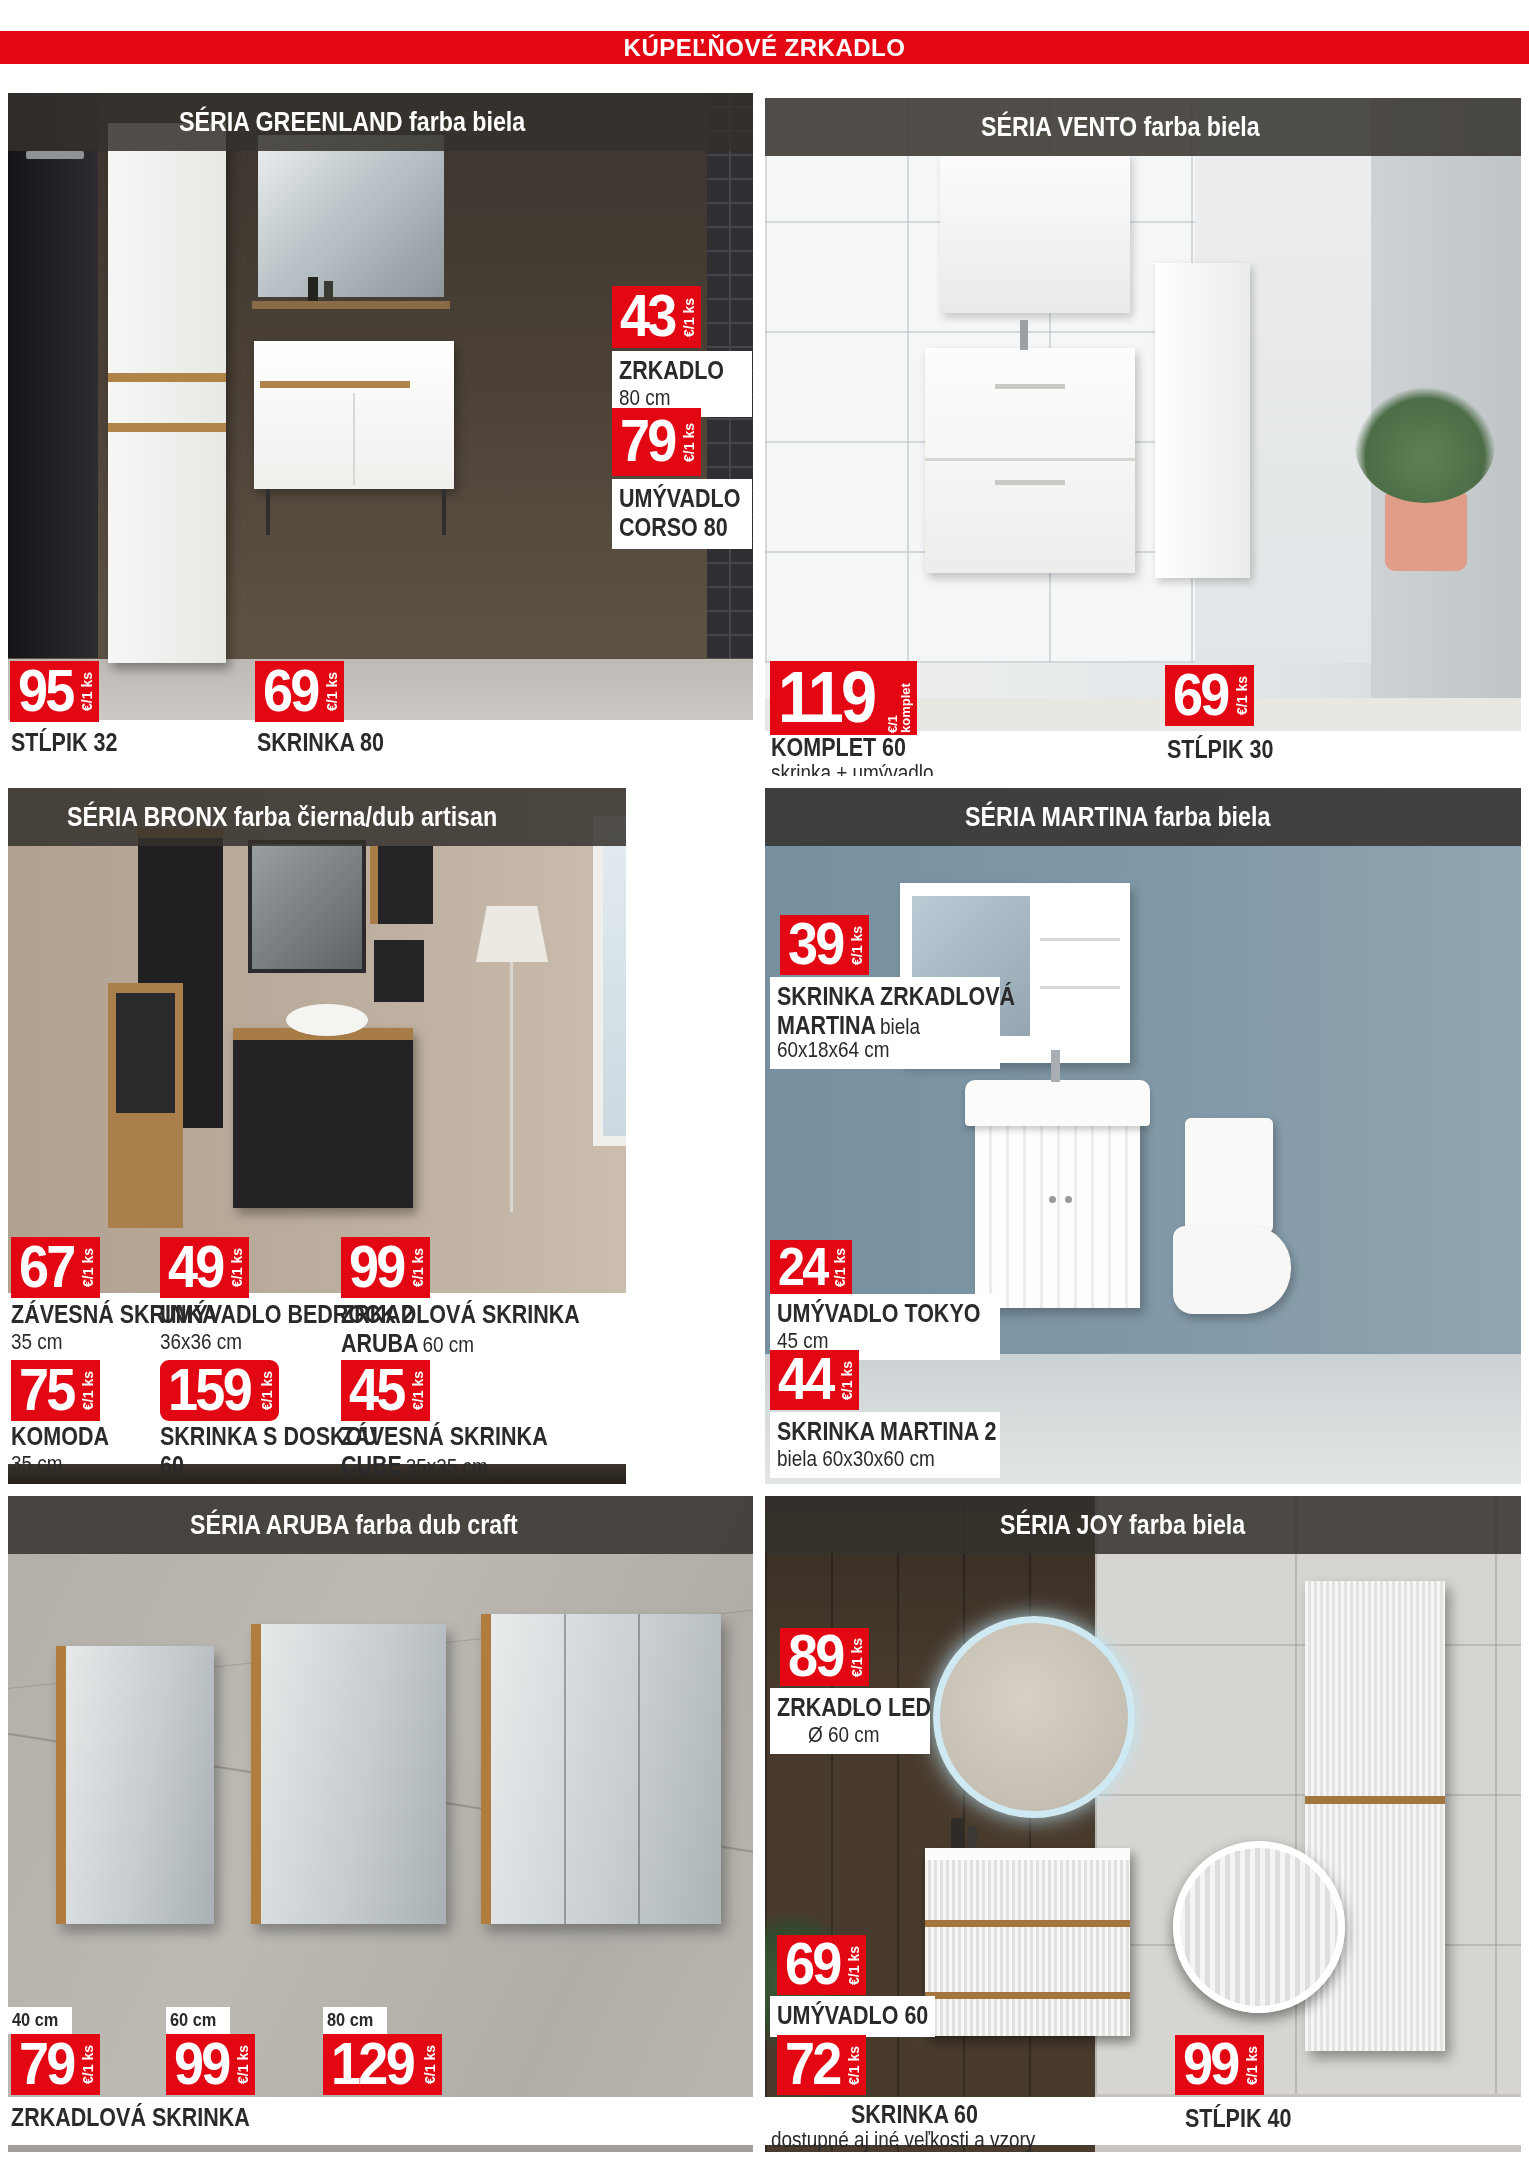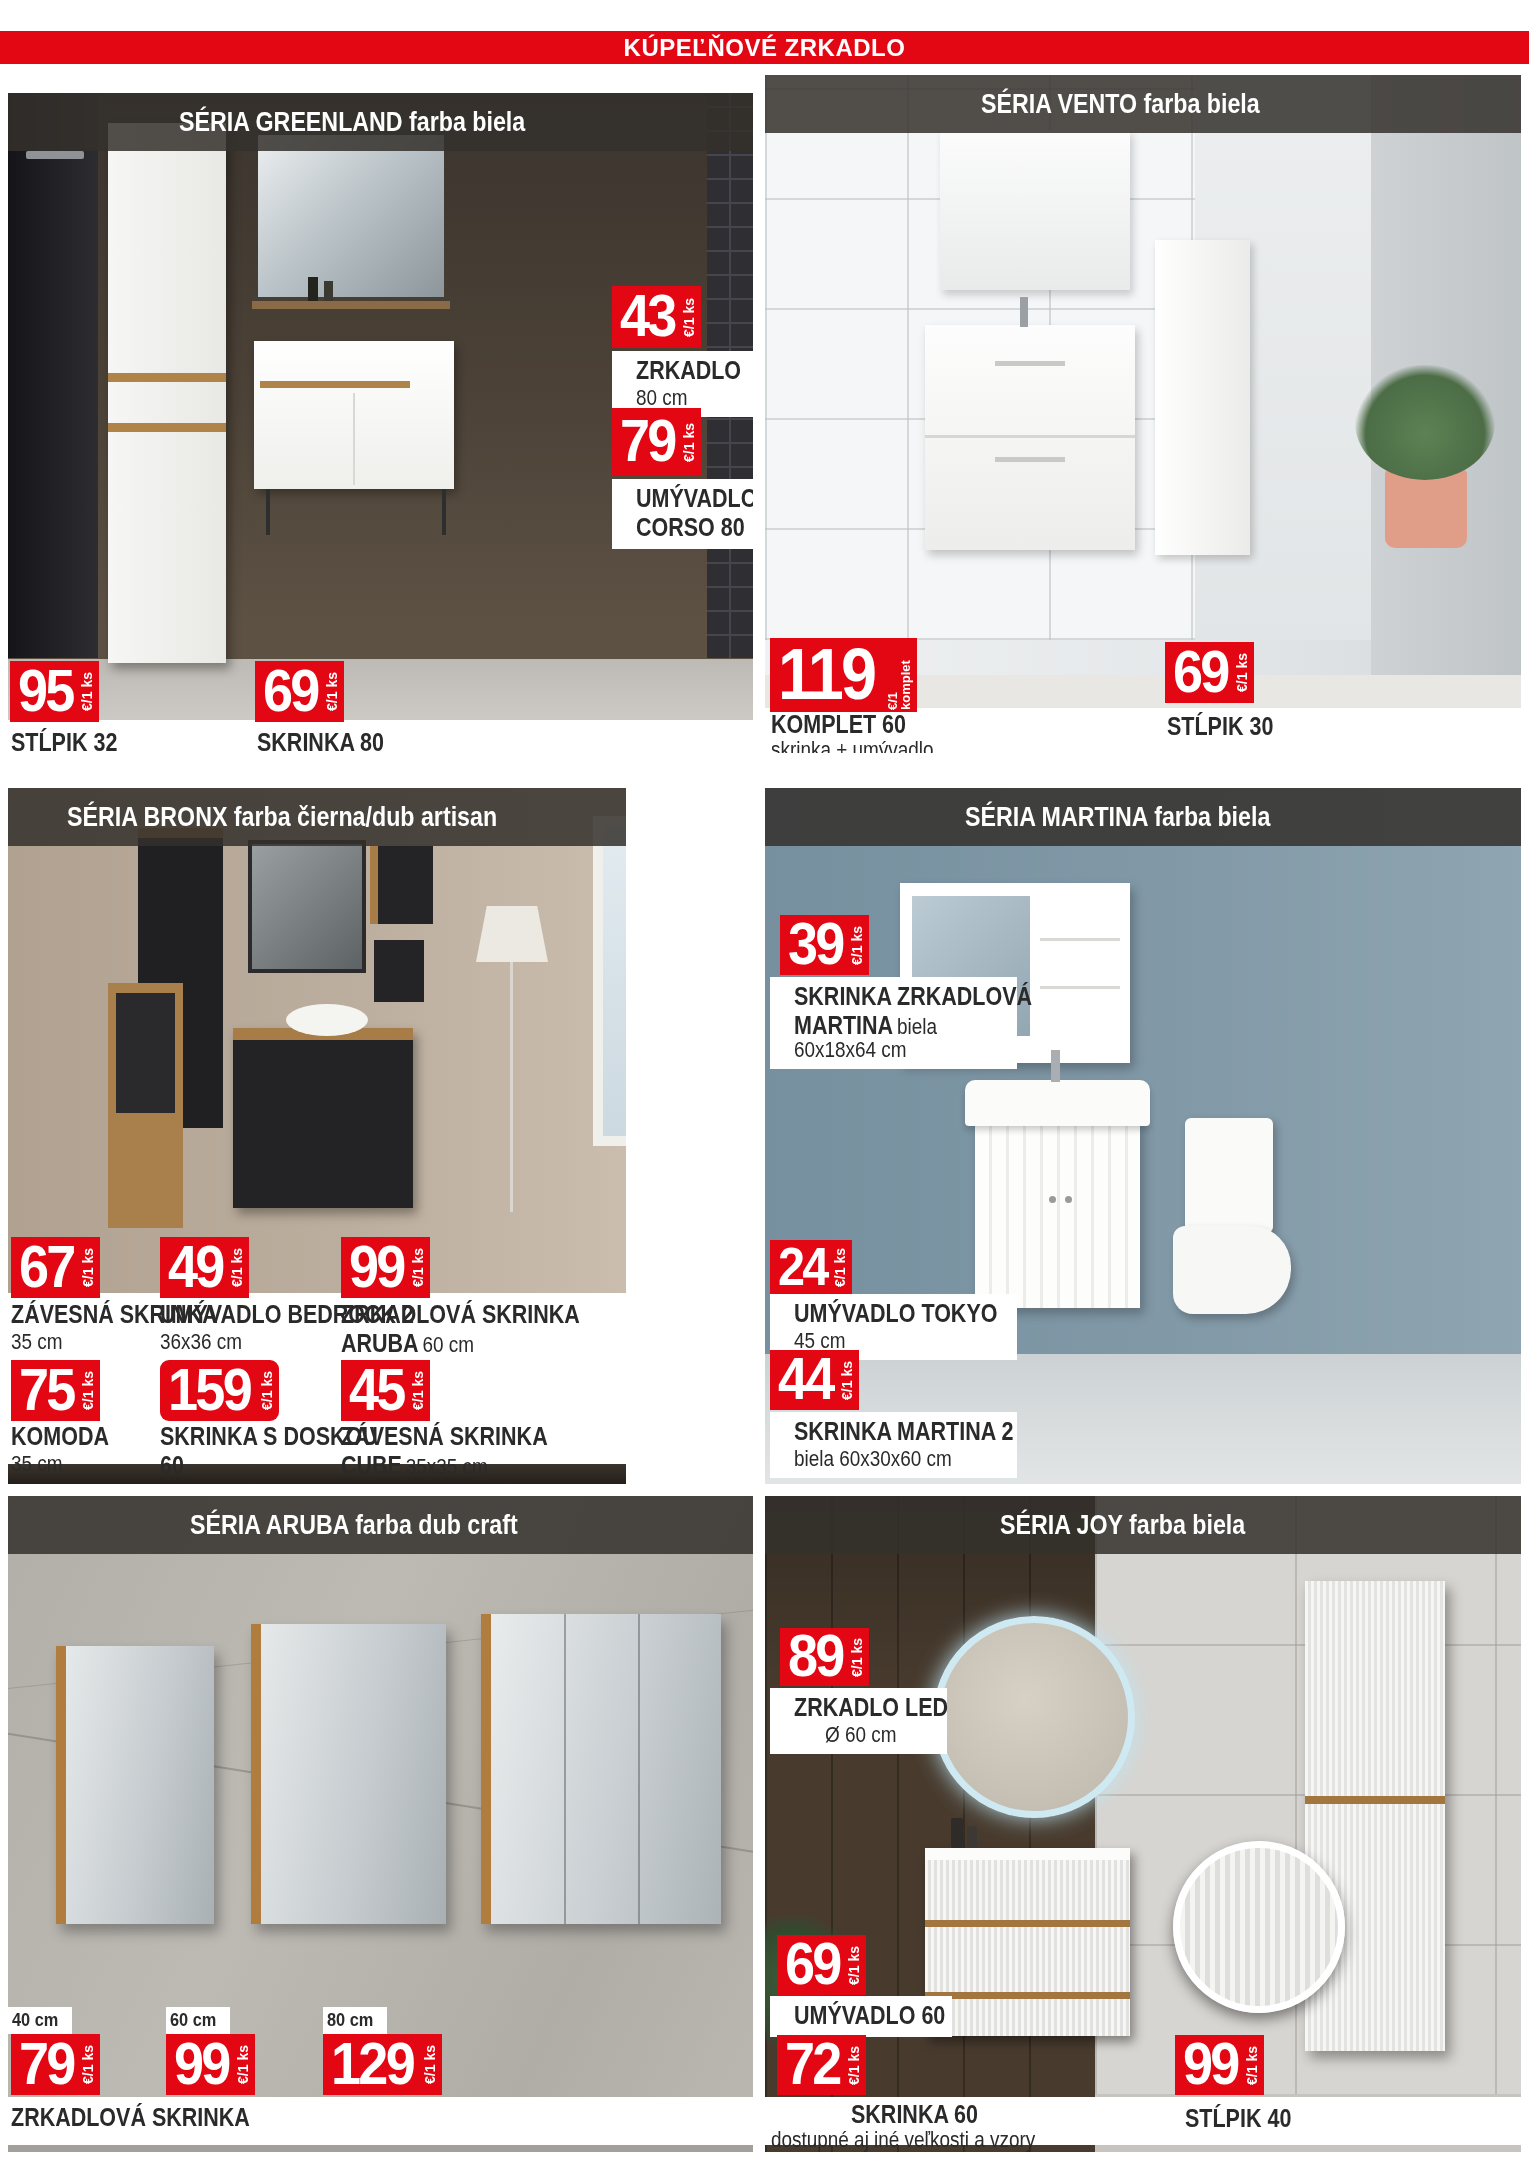--- a/index.html
+++ b/index.html
@@ -6,21 +6,21 @@
   body{width:1529px;height:2160px;background:#ffffff;font-family:"Liberation Sans",sans-serif;position:relative;overflow:hidden;}
   .banner{position:absolute;left:0;top:31px;width:1529px;height:33px;background:#e30613;display:flex;align-items:center;justify-content:center;color:#fff;font-weight:700;font-size:24px;letter-spacing:0.5px;}
   .panel{position:absolute;overflow:hidden;background:#888;}
   .ptitle{position:absolute;left:0;right:0;top:0;height:58px;background:rgba(52,48,44,.85);display:flex;align-items:center;justify-content:center;color:#fff;font-weight:700;font-size:27px;z-index:5;}
   .sh{position:absolute;}
   .tag{position:absolute;background:#e30613;color:#fff;display:flex;align-items:center;padding:0 5px 2px 8px;z-index:6;}
   .tnum{font-weight:700;font-size:60px;line-height:58px;letter-spacing:-3px;display:inline-block;transform:scaleX(.9);transform-origin:0 60%;}
   .tunit{writing-mode:vertical-rl;transform:rotate(180deg);font-weight:700;font-size:14px;line-height:1;margin-left:1px;padding-bottom:2px;}
   .tag.big .tnum{font-size:72px;line-height:68px;}
   .tag.big .tunit{font-size:13px;}
-  .lbl{position:absolute;background:#fff;color:#2a2a2a;padding:5px 8px 7px 24px;z-index:6;}
+  .lbl{position:absolute;background:#fff;color:#2a2a2a;padding:5px 8px 7px 7px;z-index:6;}
   .slbl{position:absolute;color:#2a2a2a;z-index:7;}
   .b{font-weight:700;font-size:25px;line-height:29px;}
   .r{font-weight:400;font-size:22px;line-height:25px;}
   .cx{display:inline-block;transform:scaleX(.86);transform-origin:0 50%;white-space:nowrap;}
   .strip{position:absolute;left:0;right:0;background:#fff;z-index:4;}
   .chip{position:absolute;background:#fff;color:#2a2a2a;font-weight:700;font-size:19px;padding:2px 6px 3px 4px;z-index:6;}
   .whiteblock{position:absolute;background:#fff;z-index:3;}
 </style>
 </head>
 <body>
@@ -74,21 +74,21 @@
     <span class="tunit">€/1 ks</span>
   </div>
   <div class="slbl" style="left:3px;top:635px;"><span class="b cx">STĹPIK 32</span></div>
   <div class="tag" style="left:247px;top:568px;height:59px;">
     <span class="tnum">69</span>
     <span class="tunit">€/1 ks</span>
   </div>
   <div class="slbl" style="left:249px;top:635px;"><span class="b cx">SKRINKA 80</span></div>
 </div>
 
-<div class="panel" style="left:765px;top:75px;width:756px;height:678px;">
+<div class="panel" style="left:765px;top:98px;width:756px;height:678px;">
   <div class="sh" style="inset:0;background:linear-gradient(90deg,#eff1f2 0%,#e5e8ea 55%,#d4d8da 100%);"></div>
   <div class="sh" style="left:0;top:0;width:430px;height:565px;background:#f4f6f7;background-image:repeating-linear-gradient(0deg,rgba(185,192,197,.55) 0 2px,transparent 2px 110px),repeating-linear-gradient(90deg,rgba(185,192,197,.55) 0 2px,transparent 2px 142px);"></div>
   <div class="sh" style="left:430px;top:0;width:180px;height:565px;background:linear-gradient(180deg,#eceeef,#e2e5e7);"></div>
   <div class="sh" style="right:0;top:0;width:150px;height:610px;background:linear-gradient(90deg,#ced2d5,#bfc4c7);"></div>
   <div class="sh" style="left:0;bottom:0;width:756px;height:78px;background:#e8e7e4;"></div>
   <div class="sh" style="left:175px;top:55px;width:190px;height:160px;background:linear-gradient(180deg,#fcfcfc,#e9eaea);box-shadow:3px 5px 8px rgba(0,0,0,.18);"></div>
   <div class="sh" style="left:390px;top:165px;width:95px;height:315px;background:linear-gradient(90deg,#ffffff,#ebebe9);box-shadow:3px 4px 8px rgba(0,0,0,.2);"></div>
   <div class="sh" style="left:160px;top:250px;width:210px;height:225px;background:linear-gradient(180deg,#fdfdfd,#ededeb);box-shadow:3px 5px 9px rgba(0,0,0,.22);"></div>
   <div class="sh" style="left:160px;top:360px;width:210px;height:3px;background:#d6d6d3;"></div>
   <div class="sh" style="left:230px;top:286px;width:70px;height:5px;background:#c9c9c6;"></div>

